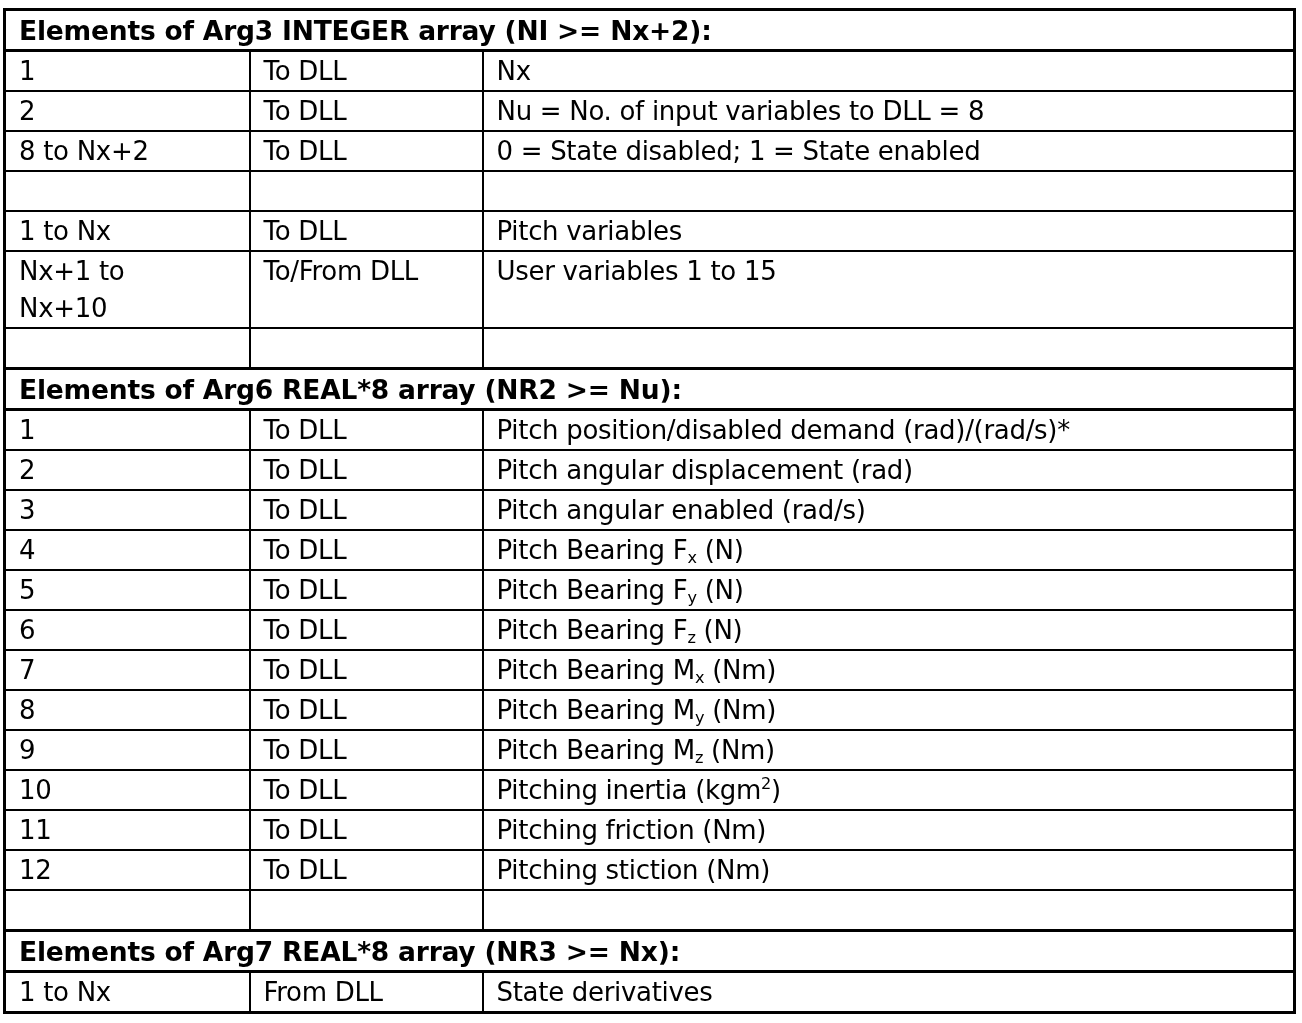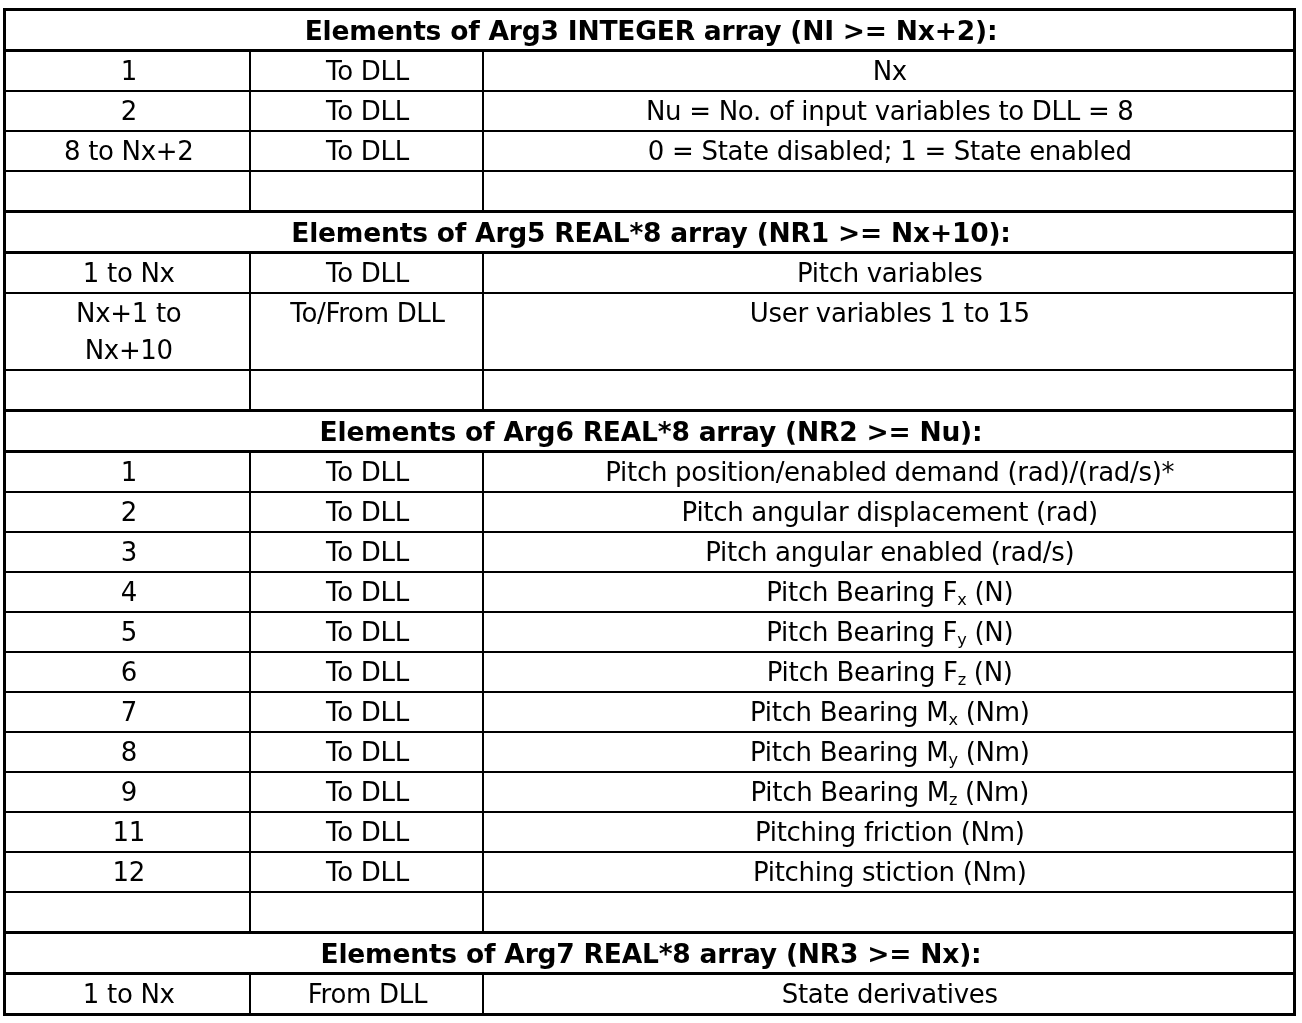--- a/index.html
+++ b/index.html
@@ -9,21 +9,20 @@
   }
   .page {
     width: 1302px;
     height: 1023px;
     background: #ffffff;
     box-sizing: border-box;
     padding: 8px 6px 0 3px;
     font-family: "DejaVu Sans", "Liberation Sans", sans-serif;
     color: #000000;
     overflow: hidden;
-    text-align: center;
   }
   table.spec-table {
     border-collapse: collapse;
     table-layout: fixed;
     width: 1290px;
     background: #ffffff;
   }
   col.c1 { width: 245px; }
   col.c2 { width: 233px; }
   col.c3 { width: 812px; }
@@ -82,23 +81,20 @@
         <td>8 to Nx+2</td>
         <td>To DLL</td>
         <td>0 = State disabled; 1 = State enabled</td>
       </tr>
       <tr class="spacer">
         <td></td>
         <td></td>
         <td></td>
       </tr>
 
-      <tr class="hdr">
-        <td colspan="3">Elements of Arg5 REAL*8 array (NR1 &gt;= Nx+10):</td>
-      </tr>
       <tr>
         <td>1 to Nx</td>
         <td>To DLL</td>
         <td>Pitch variables</td>
       </tr>
       <tr>
         <td>Nx+1 to
 Nx+10</td>
         <td>To/From DLL</td>
         <td>User variables 1 to 15</td>
@@ -108,21 +104,21 @@
         <td></td>
         <td></td>
       </tr>
 
       <tr class="hdr">
         <td colspan="3">Elements of Arg6 REAL*8 array (NR2 &gt;= Nu):</td>
       </tr>
       <tr>
         <td>1</td>
         <td>To DLL</td>
-        <td>Pitch position/enabled demand (rad)/(rad/s)*</td>
+        <td>Pitch position/disabled demand (rad)/(rad/s)*</td>
       </tr>
       <tr>
         <td>2</td>
         <td>To DLL</td>
         <td>Pitch angular displacement (rad)</td>
       </tr>
       <tr>
         <td>3</td>
         <td>To DLL</td>
         <td>Pitch angular enabled (rad/s)</td>
@@ -151,20 +147,25 @@
         <td>8</td>
         <td>To DLL</td>
         <td>Pitch Bearing M<sub>y</sub> (Nm)</td>
       </tr>
       <tr>
         <td>9</td>
         <td>To DLL</td>
         <td>Pitch Bearing M<sub>z</sub> (Nm)</td>
       </tr>
       <tr>
+        <td>10</td>
+        <td>To DLL</td>
+        <td>Pitching inertia (kgm<sup>2</sup>)</td>
+      </tr>
+      <tr>
         <td>11</td>
         <td>To DLL</td>
         <td>Pitching friction (Nm)</td>
       </tr>
       <tr>
         <td>12</td>
         <td>To DLL</td>
         <td>Pitching stiction (Nm)</td>
       </tr>
       <tr class="spacer">

